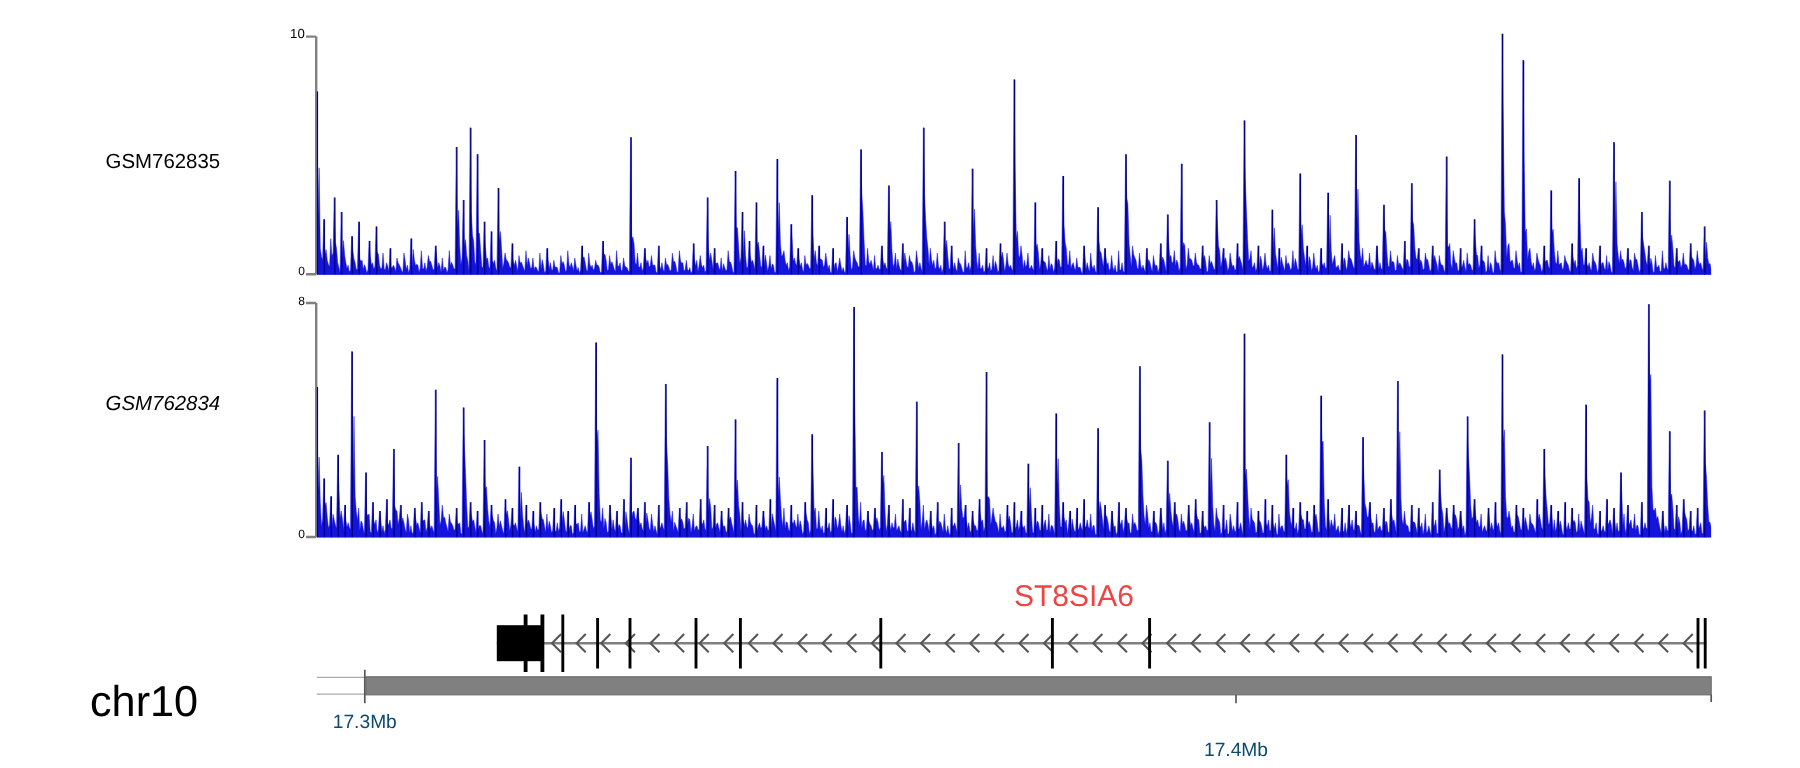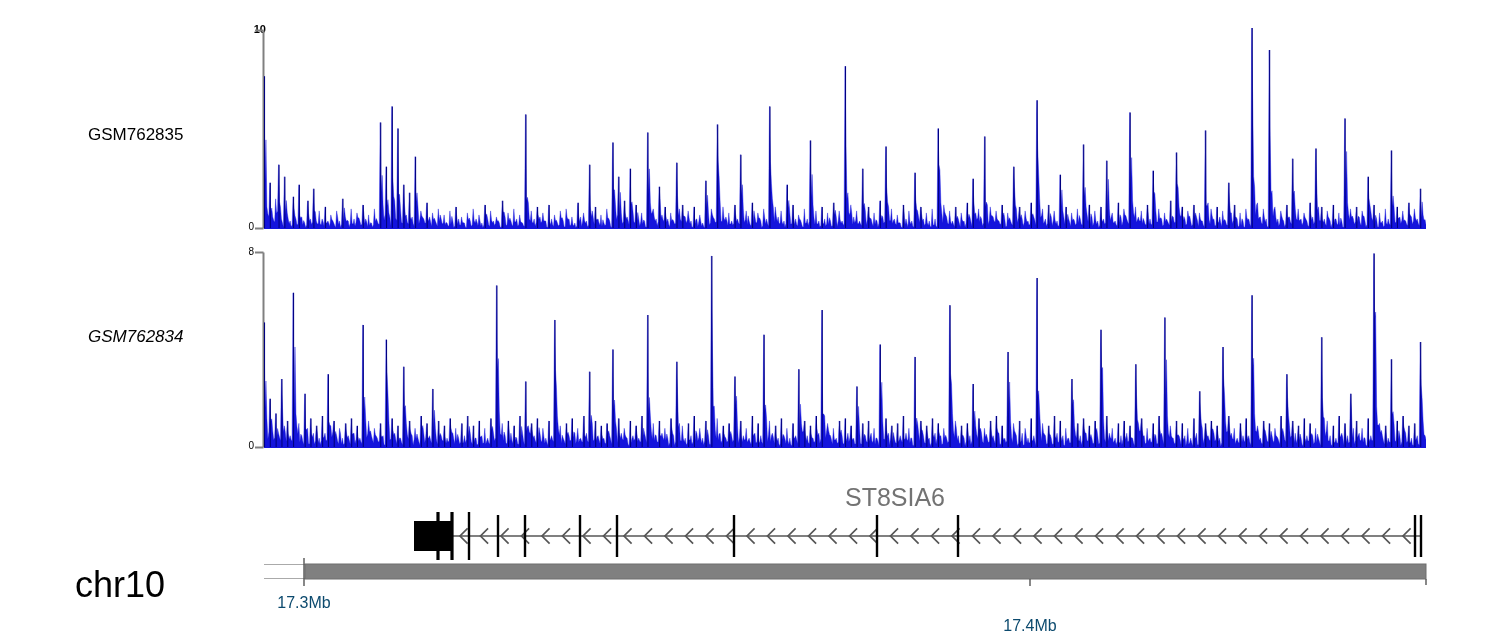--- a/index.html
+++ b/index.html
@@ -38,42 +38,42 @@
   .axis-num.small { font-size: 10px; }
   .chrom-label {
     position: absolute;
     font-size: 36px;
     color: #000000;
     white-space: nowrap;
   }
   .gene-name {
     position: absolute;
     font-size: 25px;
-    color: #737373;
+    color: #ef4444;
     white-space: nowrap;
     text-align: center;
   }
   .coord-label {
     position: absolute;
     font-size: 16px;
     color: #0c4a6e;
     white-space: nowrap;
   }
   svg { display: block; }
   .sig-wrap { position: absolute; }
 </style>
 </head>
 <body>
 
 <div class="stage">
 
   <div>
     <div class="track-label" style="left:88px; top:125px;text-align:right;">GSM762835</div>
 
-    <div class="axis-num" style="left:234px; top:23px; width:32px;font-weight:bold;">10</div>
+    <div class="axis-num" style="left:222px; top:23px; width:32px;">10</div>
 
     <div class="axis-num small" style="left:222px; top:221px; width:32px;">0</div>
 
     <svg class="sig-wrap" style="left:253px; top:22px;" width="16" height="216">
       <line x1="10.5" y1="8.5" x2="10.5" y2="206.5" stroke="#808080" stroke-width="2"></line>
       <line x1="2" y1="8.5" x2="10.5" y2="8.5" stroke="#808080" stroke-width="2"></line>
       <line x1="2" y1="206.5" x2="10.5" y2="206.5" stroke="#808080" stroke-width="2"></line>
     </svg>
 
     <svg class="sig-wrap" id="sig-0" style="left:264px; top:28px;" width="1162" height="201" viewBox="0 0 1162 201" preserveAspectRatio="none">

